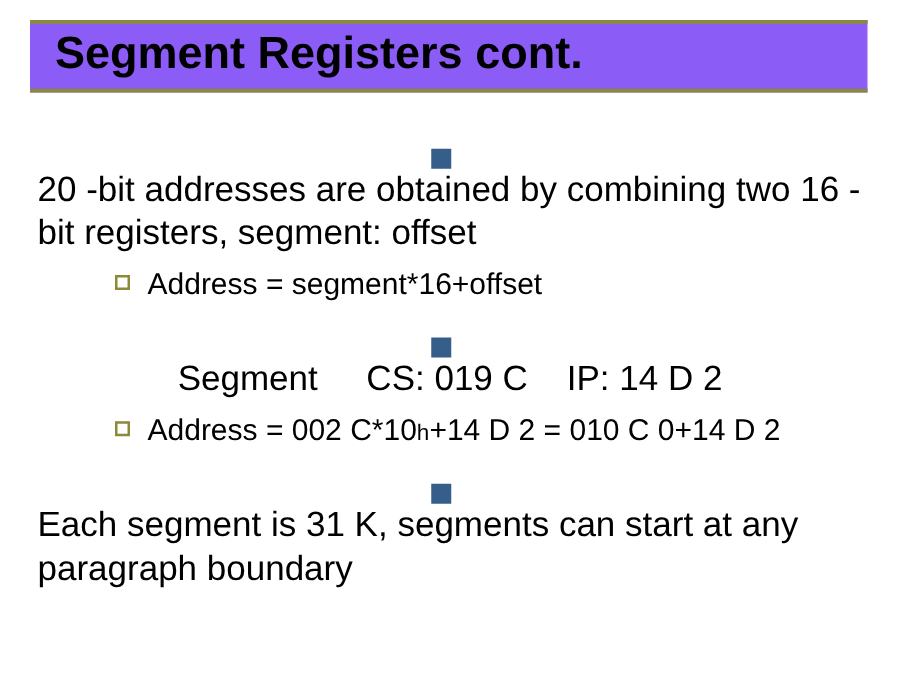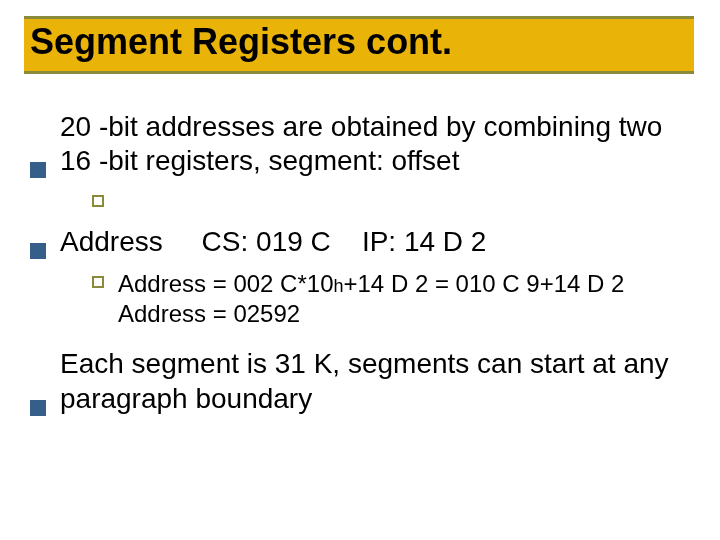--- a/index.html
+++ b/index.html
@@ -12,39 +12,40 @@
     color: #000;
     overflow: hidden;
   }
   .slide {
     box-sizing: border-box;
     width: 720px;
     height: 540px;
     padding: 12px 20px 20px 20px;
   }
   .title-wrap {
-    background: #eab308;
+    background: #8b5cf6;
     border-top: 3px solid #8a8a3a;
     border-bottom: 3px solid #8a8a3a;
-    padding: 2px 6px 8px 6px;
+    padding: 2px 6px 8px 20px;
     margin: 4px 6px 36px 4px;
   }
   .title {
     font-size: 36px;
     font-weight: bold;
     color: #000;
   }
   .content {
     margin-left: 10px;
     margin-right: 10px;
   }
   .level1 {
     display: flex;
-    align-items: flex-end;
+    align-items: center;
     margin: 0 0 10px 0;
+    flex-direction: column;
   }
   .level1 .bullet1 {
     width: 16px;
     height: 16px;
     background: #355e8a;
     flex: 0 0 auto;
     margin-top: 9px;
     margin-right: 14px;
   }
   .level1 .text1 {
@@ -87,31 +88,31 @@
   </div>
 
   <div class="content">
 
     <div class="level1">
       <div class="bullet1"></div>
       <div class="text1">20 -bit addresses are obtained by combining two 16 -bit registers, segment: offset</div>
     </div>
     <div class="level2">
       <div class="bullet2"></div>
+      <div class="text2">Address = segment*16+offset</div>
     </div>
 
     <div class="level1">
       <div class="bullet1"></div>
-      <div class="text1 ex-line"><span>Address</span><span>     CS: 019 C    IP: 14 D 2</span></div>
+      <div class="text1 ex-line"><span>Segment</span><span>     CS: 019 C    IP: 14 D 2</span></div>
     </div>
     <div class="level2">
       <div class="bullet2"></div>
       <div class="text2">
-        <span>Address = 002 C*10</span><span class="subh">h</span><span>+14 D 2 = 010 C 9+14 D 2</span><br>
-        <span>Address = 02592</span>
+        <span>Address = 002 C*10</span><span class="subh">h</span><span>+14 D 2 = 010 C 0+14 D 2</span><br>
       </div>
     </div>
 
     <div class="level1">
       <div class="bullet1"></div>
       <div class="text1">Each segment is 31 K, segments can start at any paragraph boundary</div>
     </div>
 
   </div>
 </div>

